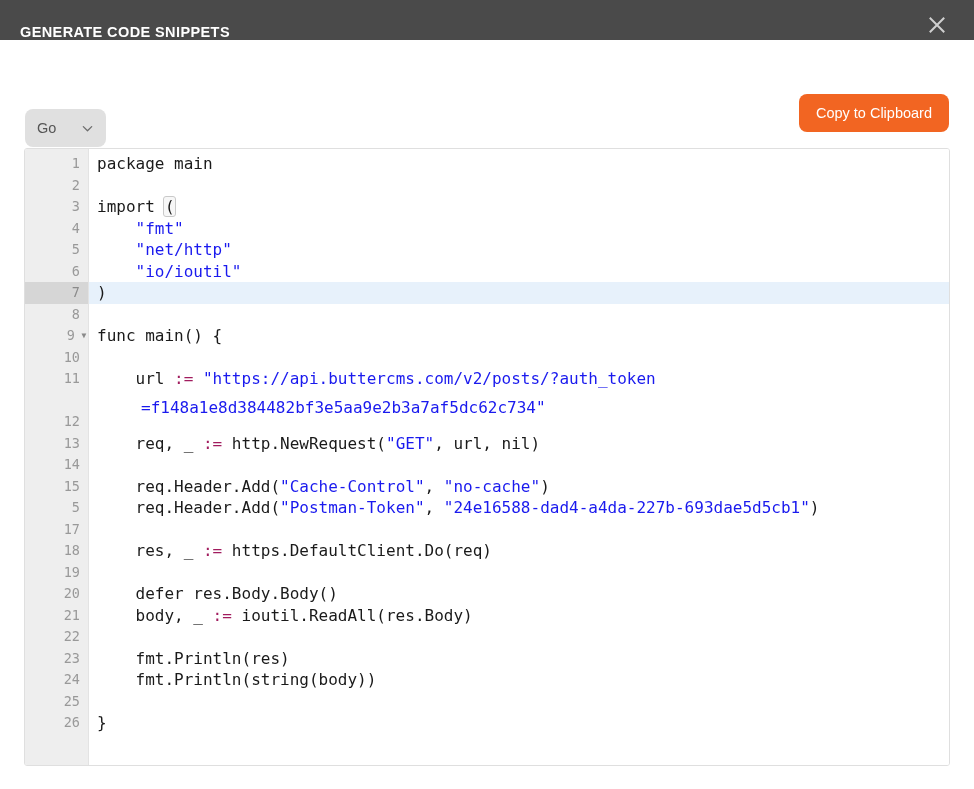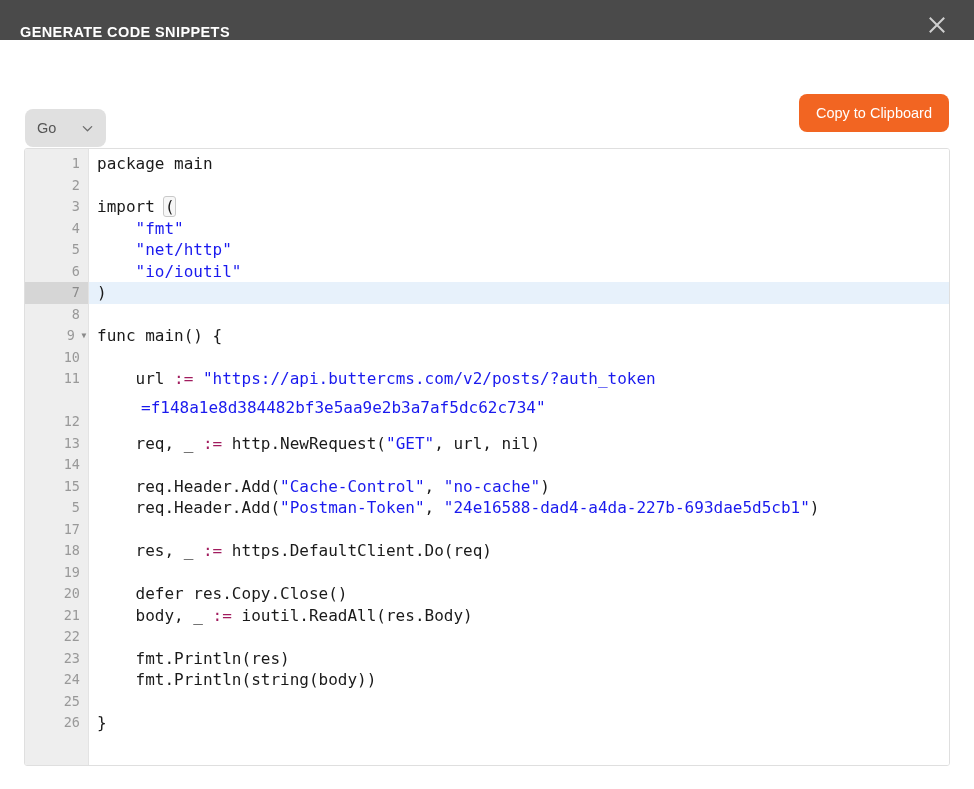--- a/index.html
+++ b/index.html
@@ -217,21 +217,21 @@
     <div class="cl">&nbsp;</div>
     <div class="cl tall"><span class="wrap1"><span>    url </span><span class="op">:=</span><span> </span><span class="str">"https://api.buttercms.com/v2/posts/?auth_token</span></span><span class="wrap2 str">=f148a1e8d384482bf3e5aa9e2b3a7af5dc62c734"</span></div>
     <div class="cl">&nbsp;</div>
     <div class="cl"><span>    req, _ </span><span class="op">:=</span><span> http.NewRequest(</span><span class="str">"GET"</span><span>, url, nil)</span></div>
     <div class="cl">&nbsp;</div>
     <div class="cl"><span>    req.Header.Add(</span><span class="str">"Cache-Control"</span><span>, </span><span class="str">"no-cache"</span><span>)</span></div>
     <div class="cl"><span>    req.Header.Add(</span><span class="str">"Postman-Token"</span><span>, </span><span class="str">"24e16588-dad4-a4da-227b-693dae5d5cb1"</span><span>)</span></div>
     <div class="cl">&nbsp;</div>
     <div class="cl"><span>    res, _ </span><span class="op">:=</span><span> https.DefaultClient.Do(req)</span></div>
     <div class="cl">&nbsp;</div>
-    <div class="cl">    defer res.Copy.Close()</div>
+    <div class="cl">    defer res.Body.Body()</div>
     <div class="cl"><span>    body, _ </span><span class="op">:=</span><span> ioutil.ReadAll(res.Body)</span></div>
     <div class="cl">&nbsp;</div>
     <div class="cl">    fmt.Println(res)</div>
     <div class="cl">    fmt.Println(string(body))</div>
     <div class="cl">&nbsp;</div>
     <div class="cl">}</div>
   </div>
 </div>
 
 </body></html>

